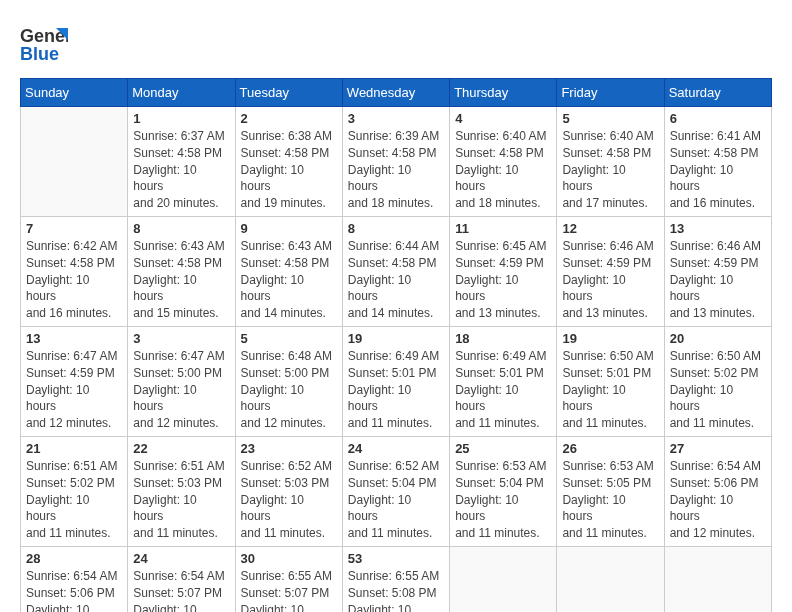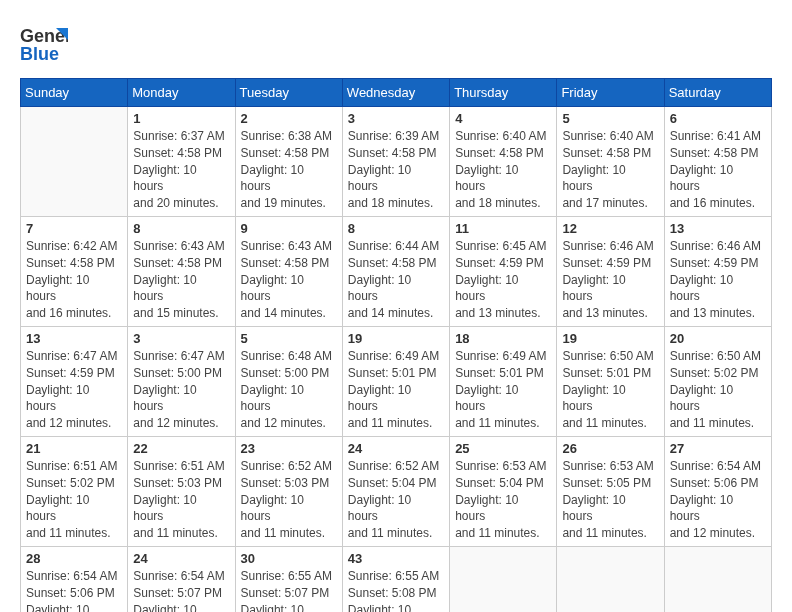--- a/index.html
+++ b/index.html
@@ -226,21 +226,21 @@
         </td>
         <td>
           <span class="day-number">24</span>
           <div class="day-info">Sunrise: 6:54 AM<br>Sunset: 5:07 PM<br>Daylight: 10 hours<br>and 12 minutes.</div>
         </td>
         <td>
           <span class="day-number">30</span>
           <div class="day-info">Sunrise: 6:55 AM<br>Sunset: 5:07 PM<br>Daylight: 10 hours<br>and 12 minutes.</div>
         </td>
         <td>
-          <span class="day-number">43</span>
+          <span class="day-number">53</span>
           <div class="day-info">Sunrise: 6:55 AM<br>Sunset: 5:08 PM<br>Daylight: 10 hours<br>and 13 minutes.</div>
         </td>
         <td class="empty"></td>
         <td class="empty"></td>
         <td class="empty"></td>
       </tr>
     </tbody>
 </table>
 
 </body></html>

